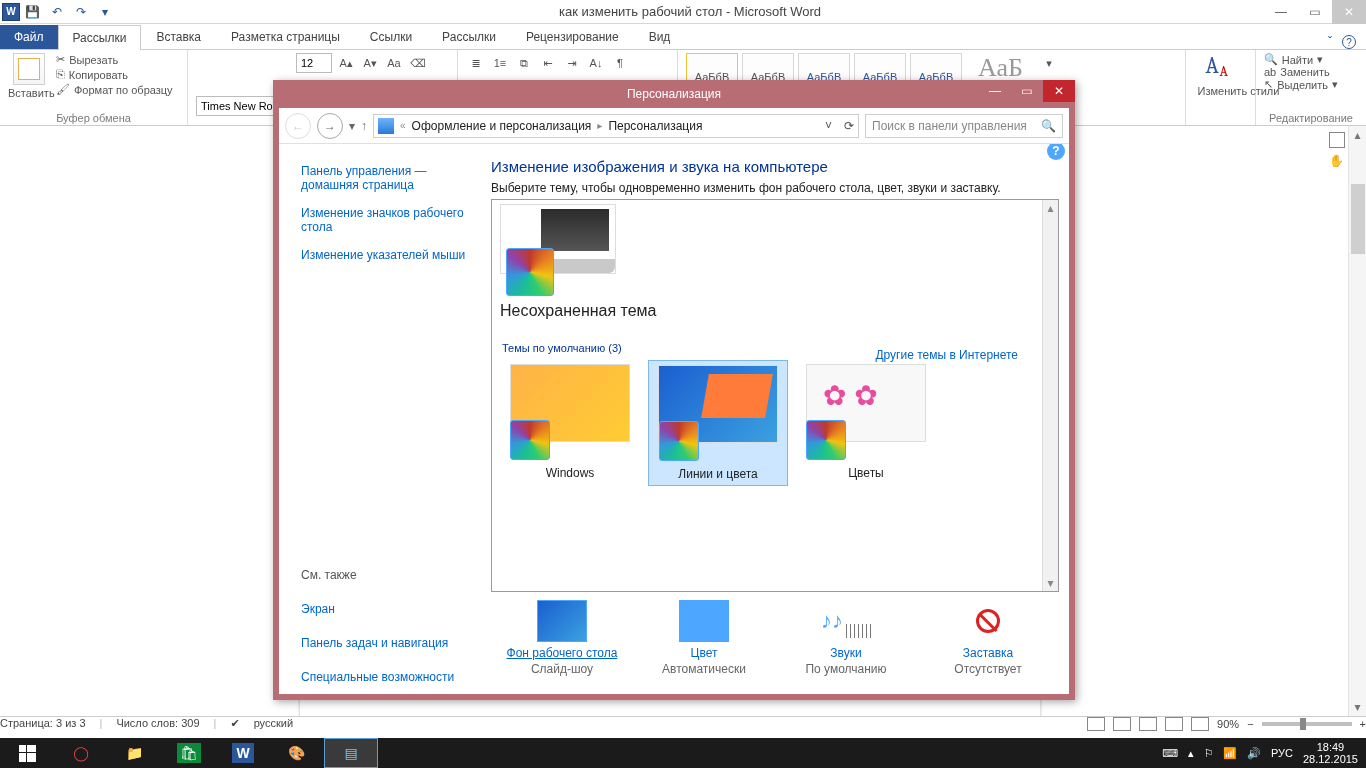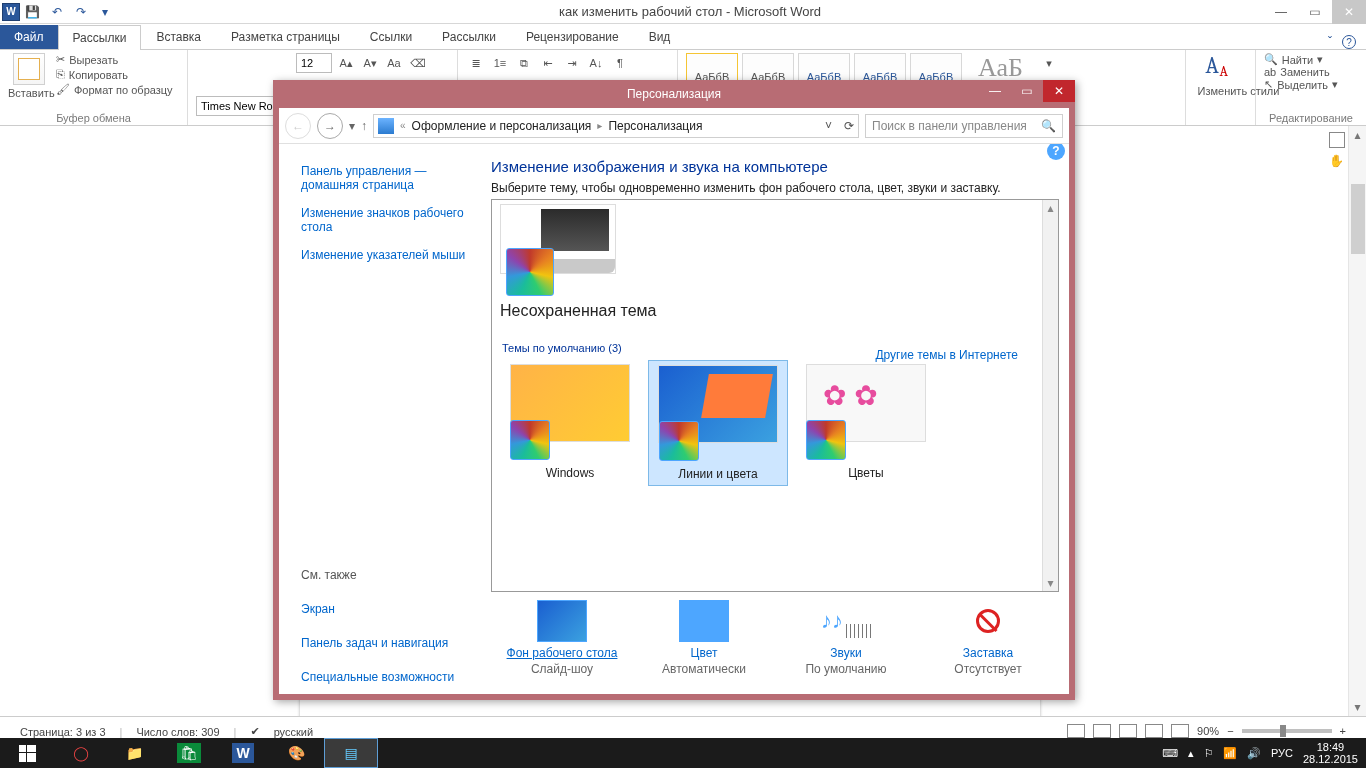--- a/index.html
+++ b/index.html
@@ -49,21 +49,21 @@
 
 .word-body { position:absolute; top:126px; left:0; right:0; bottom:52px; background:#fff; }
 .word-vscroll { position:absolute; right:0; top:0; bottom:0; width:18px; background:#f5f5f5; border-left:1px solid #e5e5e5; display:flex; flex-direction:column; align-items:center; }
 .word-vscroll .arr{height:18px;width:100%;display:flex;align-items:center;justify-content:center;color:#777;}
 .word-vscroll .thumb{width:14px;background:#cfcfcf;margin-top:40px;height:70px;}
 .word-rightrail{position:absolute;right:18px;top:0;width:22px;display:flex;flex-direction:column;gap:6px;padding-top:6px;align-items:center;color:#2b579a;}
 .word-rightrail .box{width:16px;height:16px;border:1px solid #888;}
 .docpage{position:absolute;left:300px;top:570px;width:740px;height:200px;background:#fff;box-shadow:0 1px 3px rgba(0,0,0,0.3);}
 
 
-.word-status { position:absolute; bottom:30px; left:0; right:0; height:22px; background:#fff; border-top:1px solid #ccc; display:flex; align-items:flex-end; font-size:11px; color:#444; padding:0 20px; gap:14px;}
+.word-status { position:absolute; bottom:30px; left:0; right:0; height:22px; background:#fff; border-top:1px solid #ccc; display:flex; align-items:flex-start; font-size:11px; color:#444; padding:0 0; gap:14px;}
 .word-status .sep{color:#bbb;}
 .word-status .right{margin-left:auto;display:flex;align-items:center;gap:8px;}
 .viewbtn{width:18px;height:14px;border:1px solid #888;}
 .zoomslider{width:90px;height:4px;background:#c0c0c0;position:relative;}
 .zoomslider .knob{position:absolute;left:38px;top:-4px;width:6px;height:12px;background:#888;}
 
 
 .taskbar { position:absolute; left:0; right:0; bottom:0; height:30px; background:#1b1b1b; display:flex; align-items:stretch; }
 .taskbtn{width:54px;display:flex;align-items:center;justify-content:center;border-right:0;}
 .taskbtn.start{background:#1b1b1b;}

